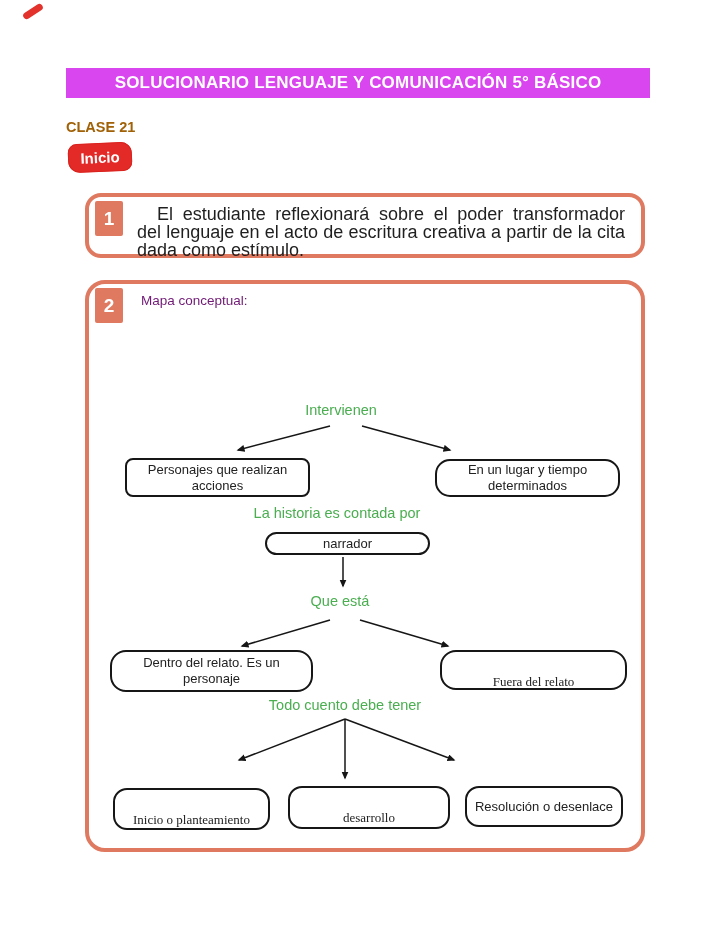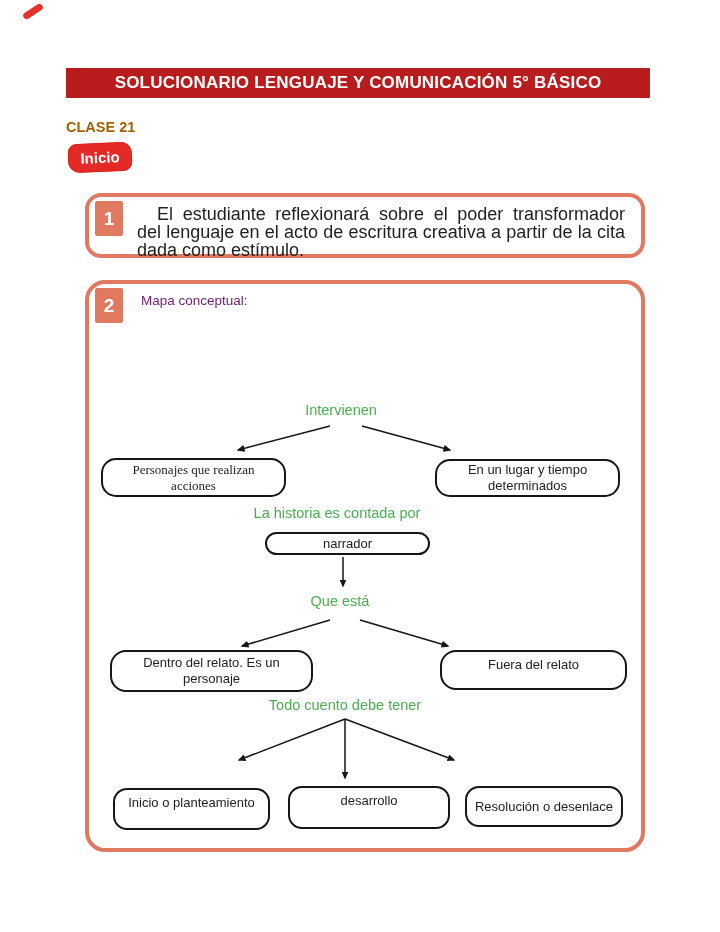--- a/index.html
+++ b/index.html
@@ -4,21 +4,21 @@
 <style>
   html,body{margin:0;padding:0;background:#fff;}
   .page{position:relative;width:720px;height:932px;background:#ffffff;overflow:hidden;
         font-family:"Liberation Sans", sans-serif;color:#1f1f1f;}
 
   
   .corner-mark{position:absolute;left:22px;top:8px;width:22px;height:7px;background:#e3312b;
                border-radius:4px;transform:rotate(-33deg);}
 
   
-  .banner{position:absolute;left:66px;top:68px;width:584px;height:30px;background:#b91c1c;
+  .banner{position:absolute;left:66px;top:68px;width:584px;height:30px;background:#d946ef;
           color:#ffffff;font-weight:bold;font-size:17px;display:flex;align-items:center;
           justify-content:center;letter-spacing:.2px;}
 
   .clase{position:absolute;left:66px;top:119px;font-size:14.5px;font-weight:bold;color:#a16207;}
 
   .stage-badge{position:absolute;left:68px;top:143px;width:64px;height:29px;background:#e32a26;
                border-radius:9px 11px 9px 12px;transform:rotate(-2.5deg);display:flex;
                align-items:center;justify-content:center;box-shadow:0 0 0 1px #d8241f inset;}
   .stage-badge span{color:#fff;font-weight:bold;font-size:15px;}
 
@@ -34,34 +34,34 @@
              text-align:justify;color:#1f1f1f;}
   .map-label{position:absolute;left:52px;top:9px;font-size:13.5px;color:#701a75;}
 
   
   .cmap{position:absolute;inset:0;}
   .arrows{position:absolute;left:0;top:0;width:552px;height:564px;}
 
   .node{position:absolute;box-sizing:border-box;border:2px solid #161616;background:#fff;
         font-size:13px;line-height:16px;text-align:center;color:#222;display:flex;
         flex-direction:column;align-items:center;justify-content:center;padding:2px 6px;}
-  .node.topalign{justify-content:flex-start;padding-top:5px;}
+  .node.topalign{justify-content:flex-start;padding-top:22px;font-family:Liberation Serif, serif;}
 
   .root-node{left:169px;top:42px;width:214px;height:70px;border-radius:17px;
              justify-content:space-between;padding:9px 6px 12px 6px;}
   .root-title{color:#4aae50;font-weight:bold;font-size:15px;}
   .root-sub{font-size:13.5px;color:#1f1f1f;}
 
   .glabel{position:absolute;color:#4aae50;font-weight:normal;font-size:14.5px;text-align:center;}
   .lbl-intervienen{left:172px;top:118px;width:160px;}
   .lbl-historia{left:128px;top:221px;width:240px;}
   .lbl-queesta{left:171px;top:309px;width:160px;}
   .lbl-todo{left:136px;top:413px;width:240px;}
 
-  .n-personajes{left:12px;top:174px;width:185px;height:39px;border-radius:15px;font-family:Liberation Serif, serif;}
+  .n-personajes{left:36px;top:174px;width:185px;height:39px;border-radius:8px;}
   .n-lugar{left:346px;top:175px;width:185px;height:38px;border-radius:15px;}
   .n-narrador{left:176px;top:248px;width:165px;height:23px;border-radius:12px;padding:0;}
   .n-dentro{left:21px;top:366px;width:203px;height:42px;border-radius:16px;}
   .n-fuera{left:351px;top:366px;width:187px;height:40px;border-radius:16px;}
   .n-inicio{left:24px;top:504px;width:157px;height:42px;border-radius:14px;}
   .n-desarrollo{left:199px;top:502px;width:162px;height:43px;border-radius:14px;}
   .n-resolucion{left:376px;top:502px;width:158px;height:41px;border-radius:14px;}
 </style>
 </head>
 <body>

